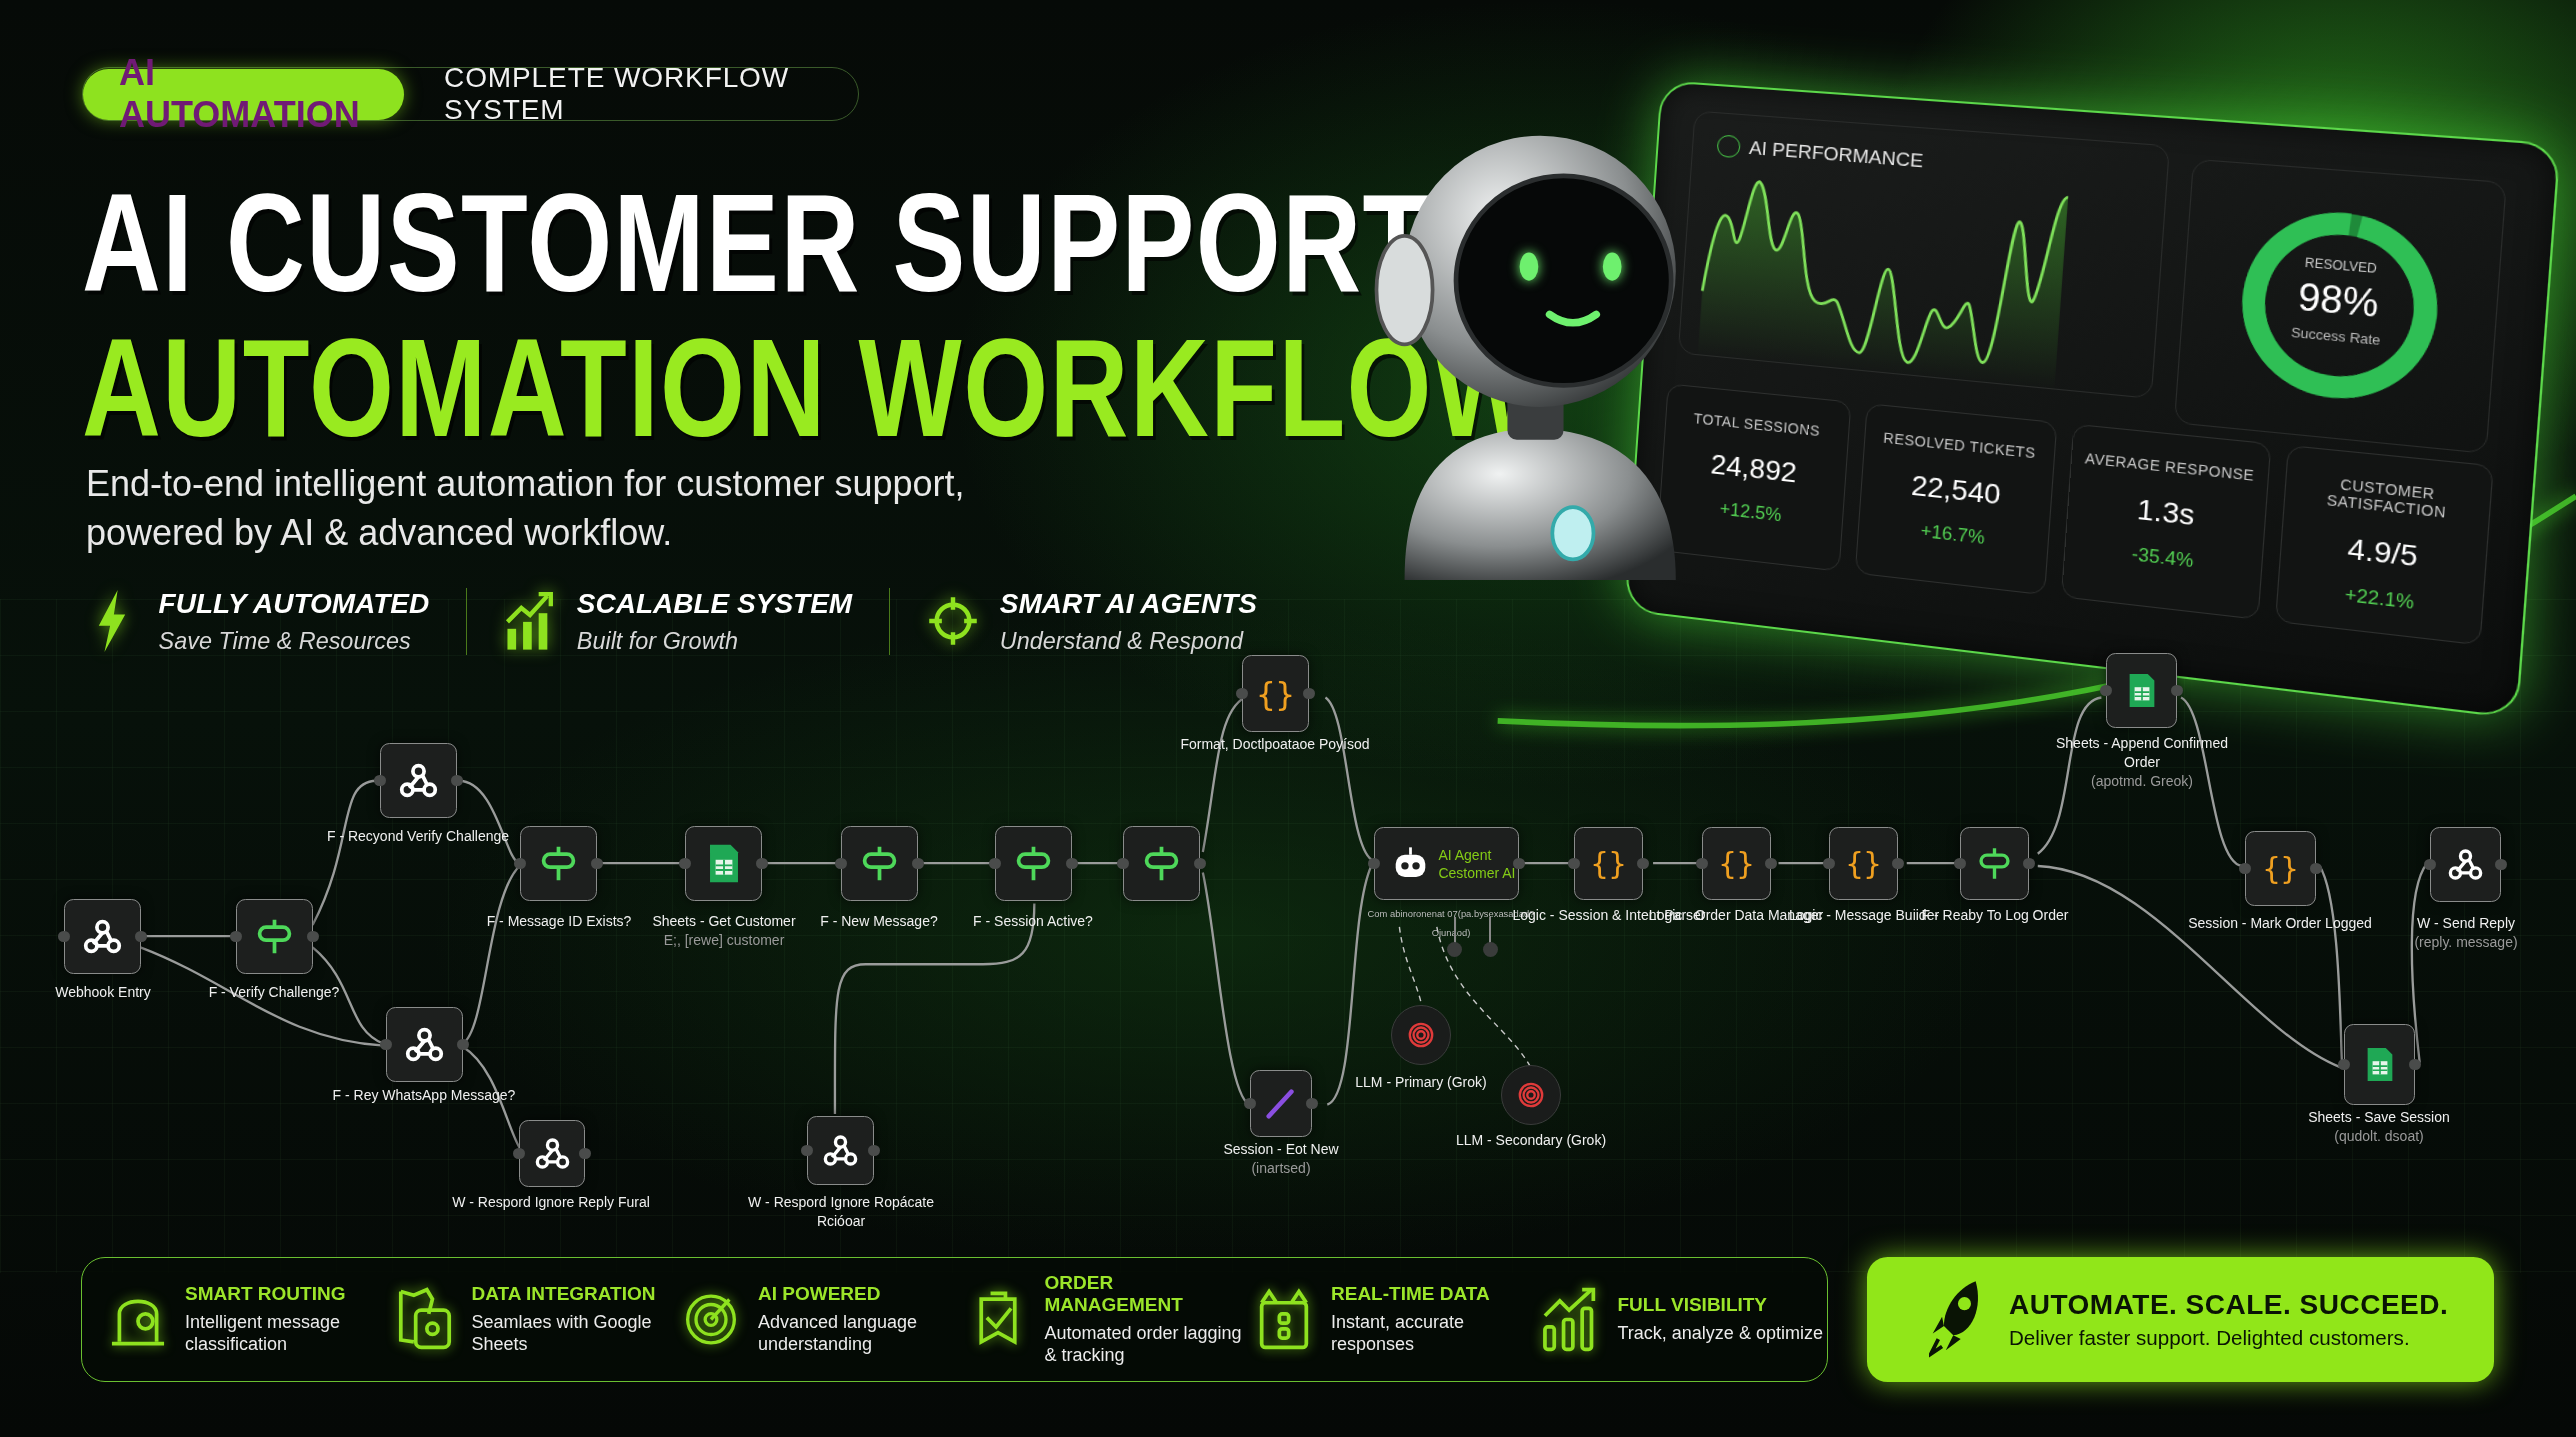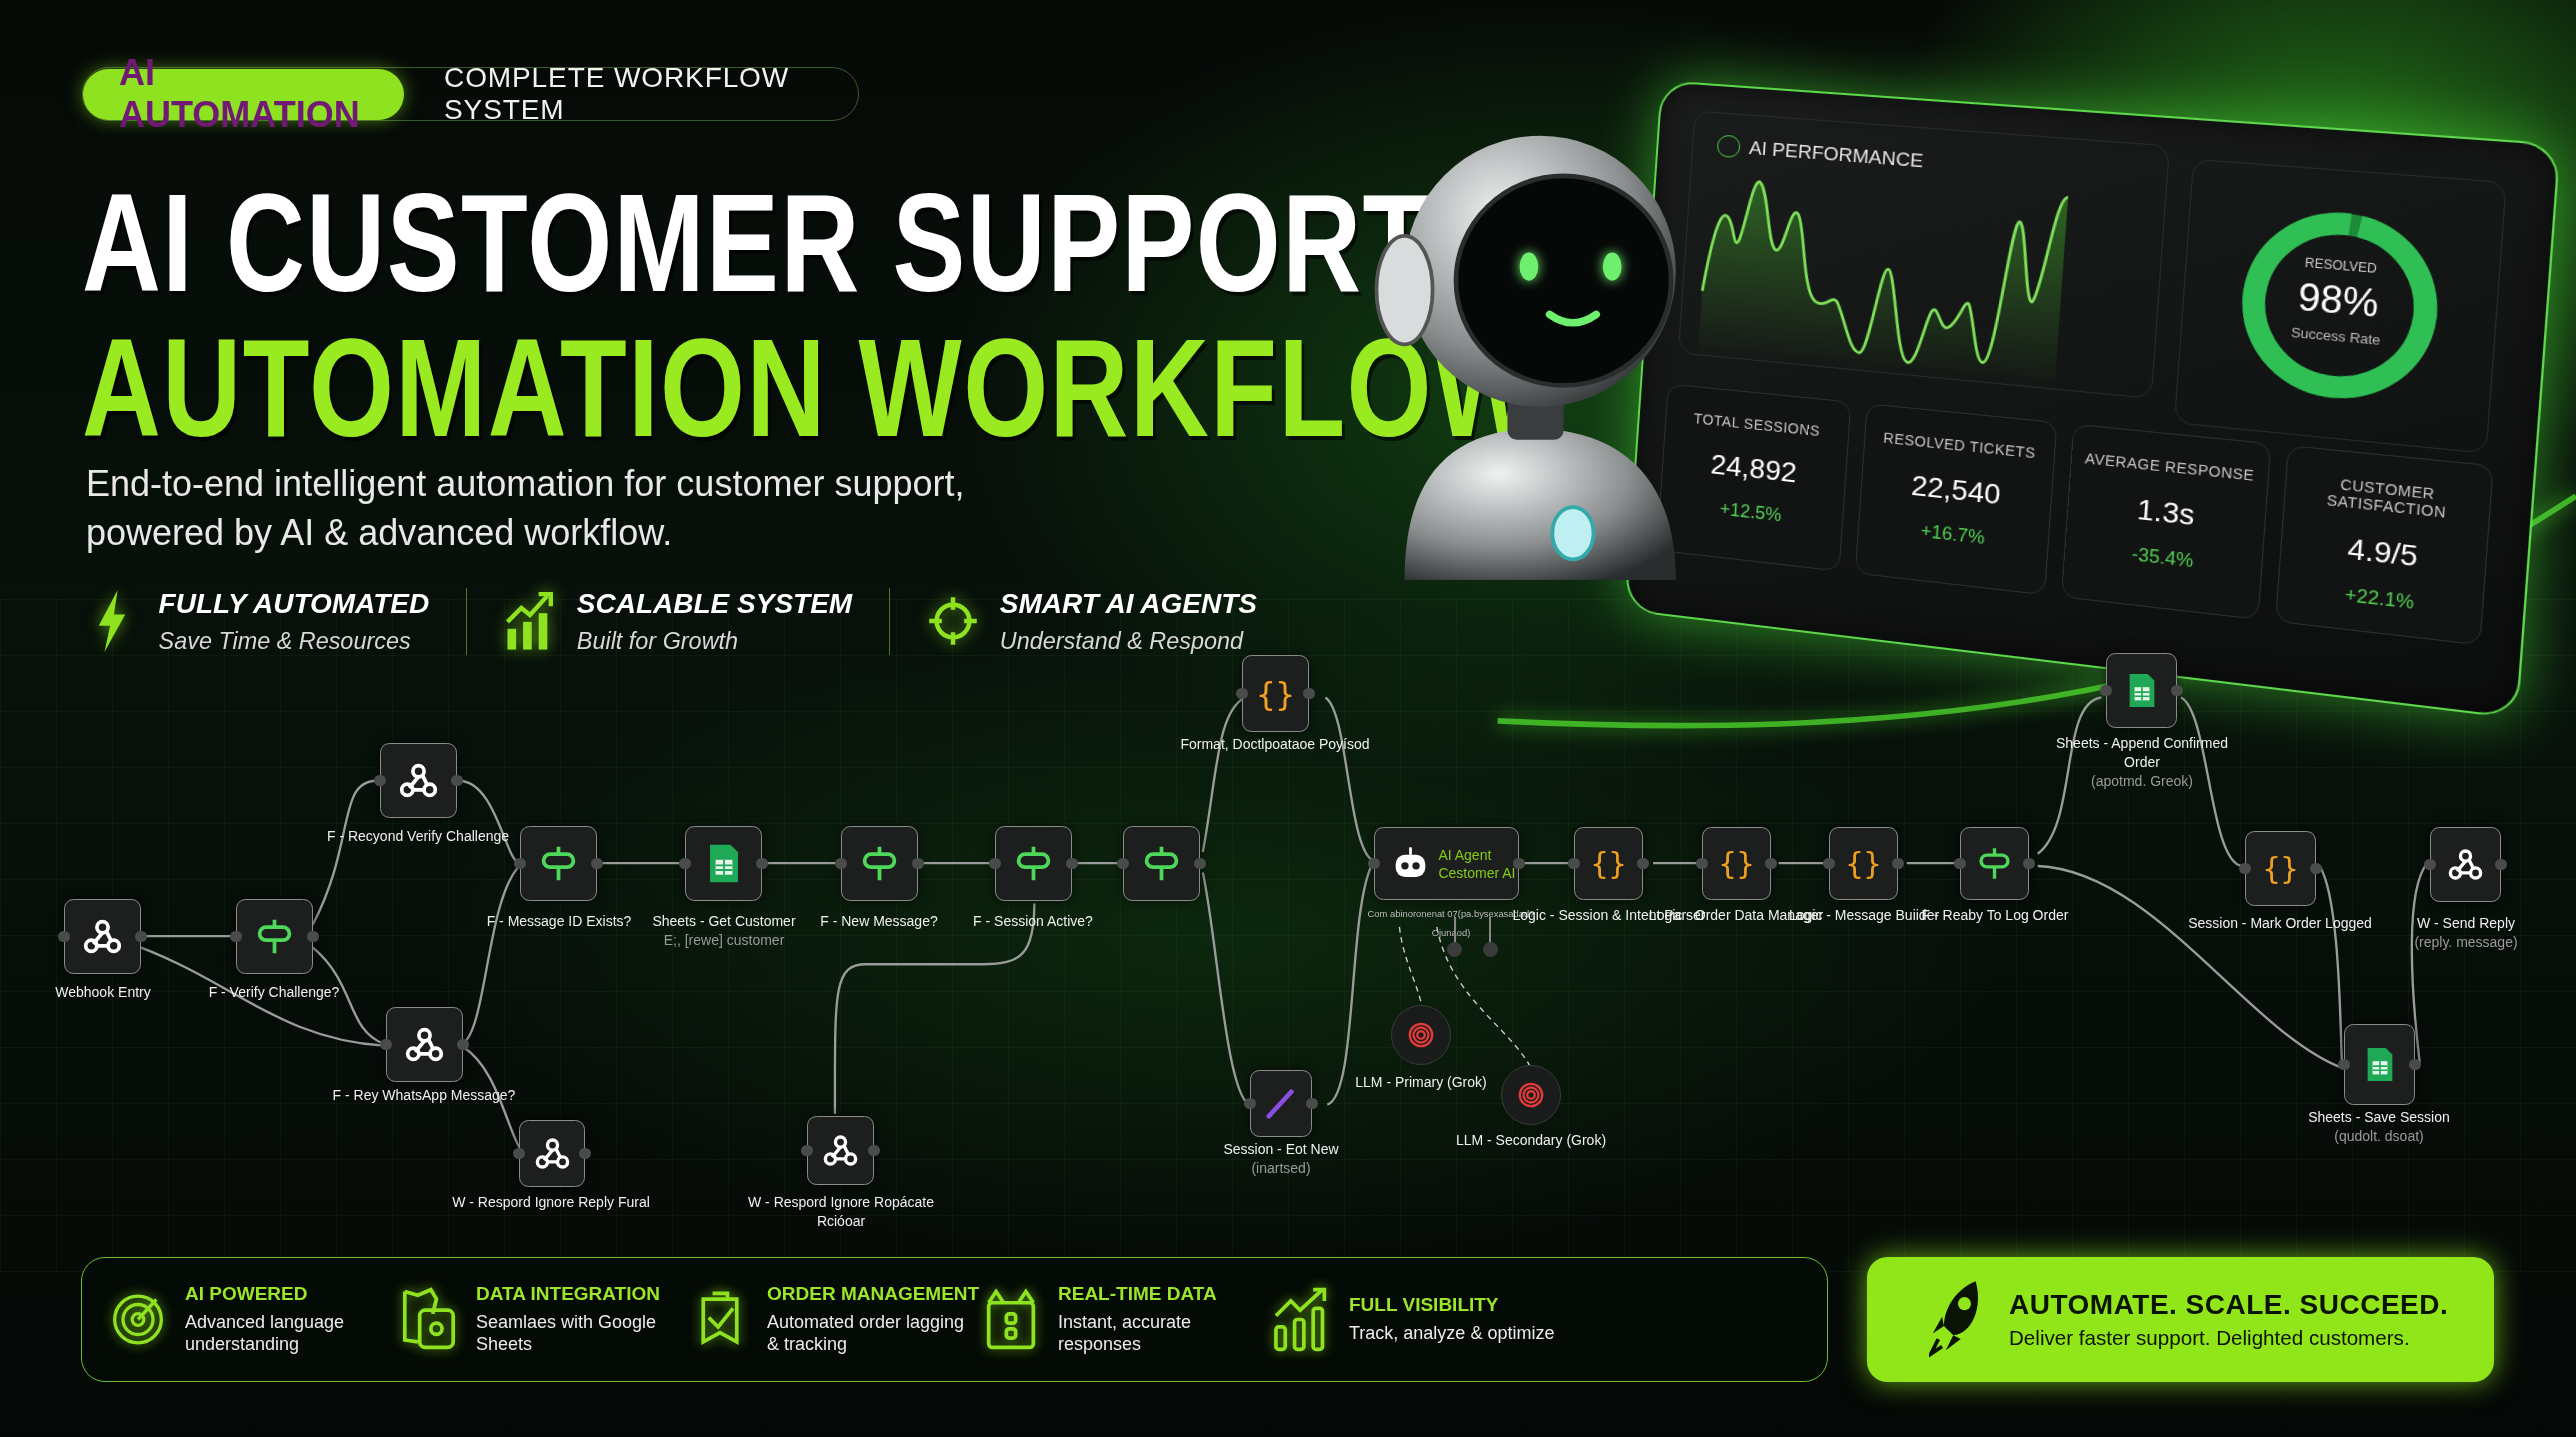--- a/index.html
+++ b/index.html
@@ -476,45 +476,58 @@
         <circle cx="10" cy="32" r="6"></circle>
         <circle cx="34" cy="32" r="6"></circle>
         <path d="M22 18 L12 30 M16 32 H28 M26 16 L32 28"></path>
       </g>
     </svg>
 </div>
 <div class="node-label" style="left:2363px;top:914px"><span>W - Send Reply</span><br><span class="node-sub">(reply. message)</span></div>
 
 <div class="bottom-bar">
   <div class="bfeat">
-    <svg viewBox="0 0 72 72">
+    <svg viewBox="0 0 64 72">
         <g stroke="#8ee21f" stroke-width="4" fill="none">
-          <circle cx="36" cy="36" r="28"></circle>
-          <circle cx="36" cy="36" r="18"></circle>
-          <circle cx="36" cy="36" r="7"></circle>
-          <path d="M36 36 L58 12"></path>
+          <path d="M12 60 V30 C12 12,52 12,52 30 V60"></path>
+          <path d="M4 62 H60"></path>
+          <circle cx="40" cy="38" r="8"></circle>
         </g>
       </svg>
     <div>
-        <div class="bfeat-title">AI POWERED</div>
-        <div class="bfeat-sub">Advanced language understanding</div>
+        <div class="bfeat-title">SMART ROUTING</div>
+        <div class="bfeat-sub">Intelligent message classification</div>
       </div>
   </div>
   <div class="bfeat">
     <svg viewBox="0 0 64 72">
         <g stroke="#8ee21f" stroke-width="4" fill="none">
           <path d="M6 6 L20 10 L34 4 L40 14 L36 30"></path>
           <rect x="22" y="26" width="36" height="40" rx="6"></rect>
           <circle cx="40" cy="46" r="6"></circle>
           <path d="M6 6 V58 L20 60"></path>
         </g>
       </svg>
     <div>
         <div class="bfeat-title">DATA INTEGRATION</div>
         <div class="bfeat-sub">Seamlaes with Google Sheets</div>
+      </div>
+  </div>
+  <div class="bfeat">
+    <svg viewBox="0 0 72 72">
+        <g stroke="#8ee21f" stroke-width="4" fill="none">
+          <circle cx="36" cy="36" r="28"></circle>
+          <circle cx="36" cy="36" r="18"></circle>
+          <circle cx="36" cy="36" r="7"></circle>
+          <path d="M36 36 L58 12"></path>
+        </g>
+      </svg>
+    <div>
+        <div class="bfeat-title">AI POWERED</div>
+        <div class="bfeat-sub">Advanced language understanding</div>
       </div>
   </div>
   <div class="bfeat">
     <svg viewBox="0 0 64 72">
         <g stroke="#8ee21f" stroke-width="4" fill="none">
           <path d="M14 14 H50 V60 L32 50 L14 60 Z"></path>
           <path d="M24 8 H40 V14"></path>
           <path d="M20 34 L30 44 L46 24"></path>
         </g>
       </svg>

